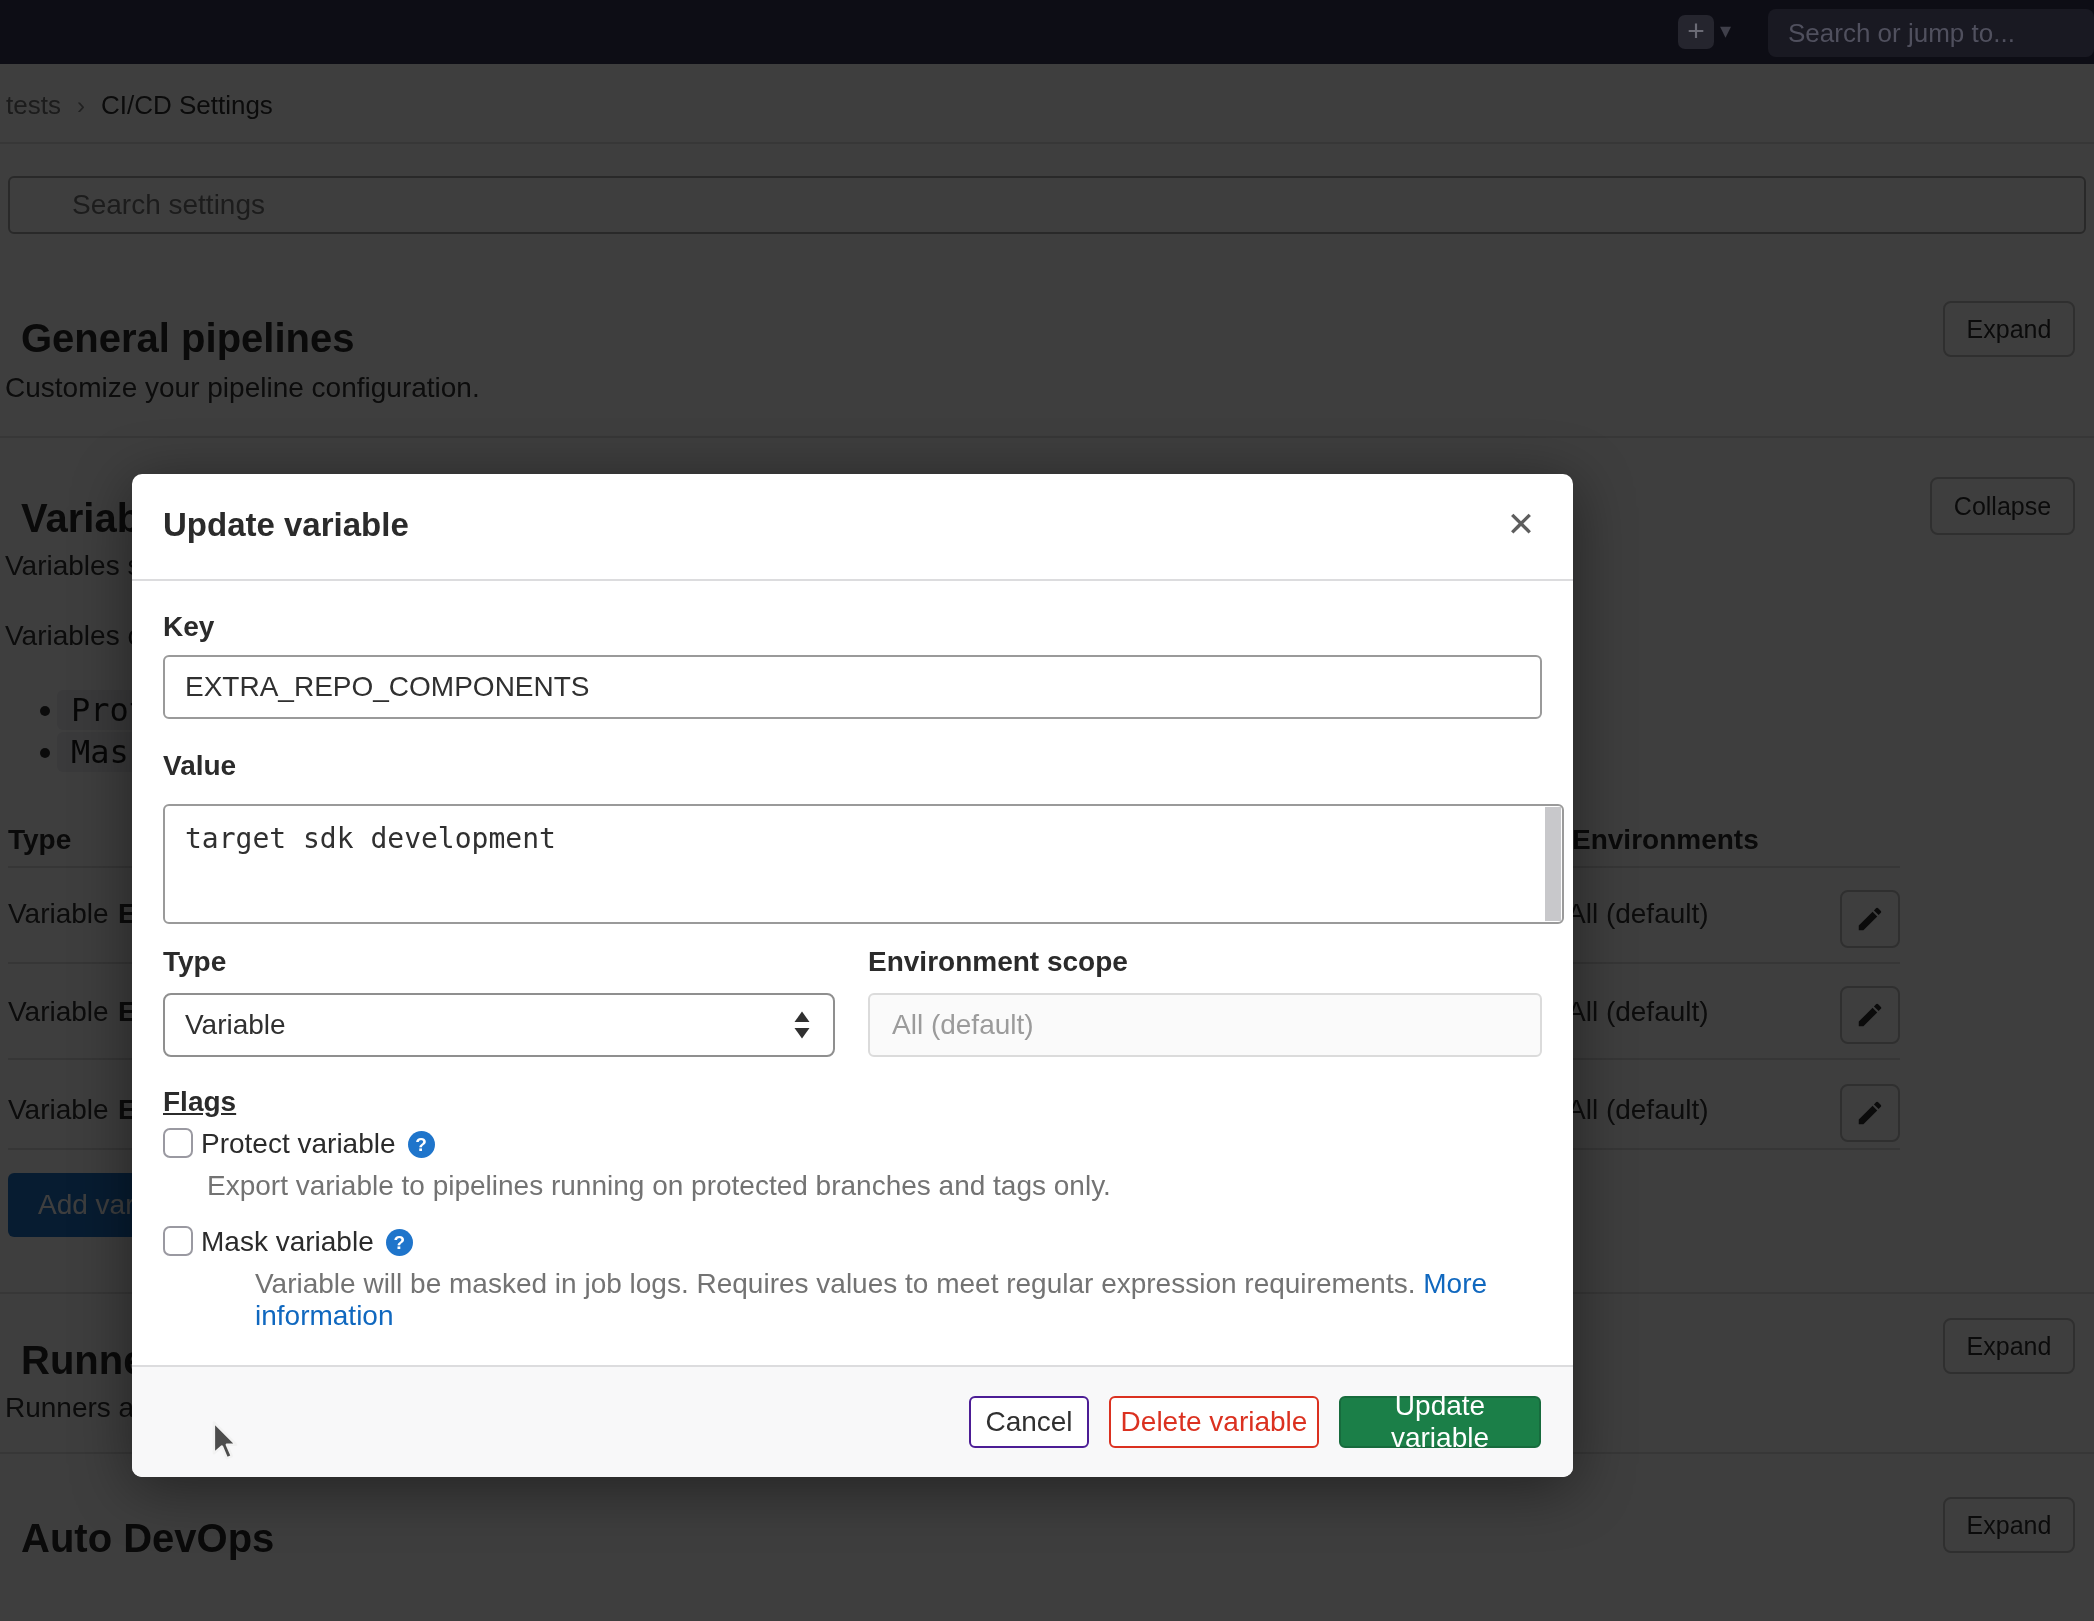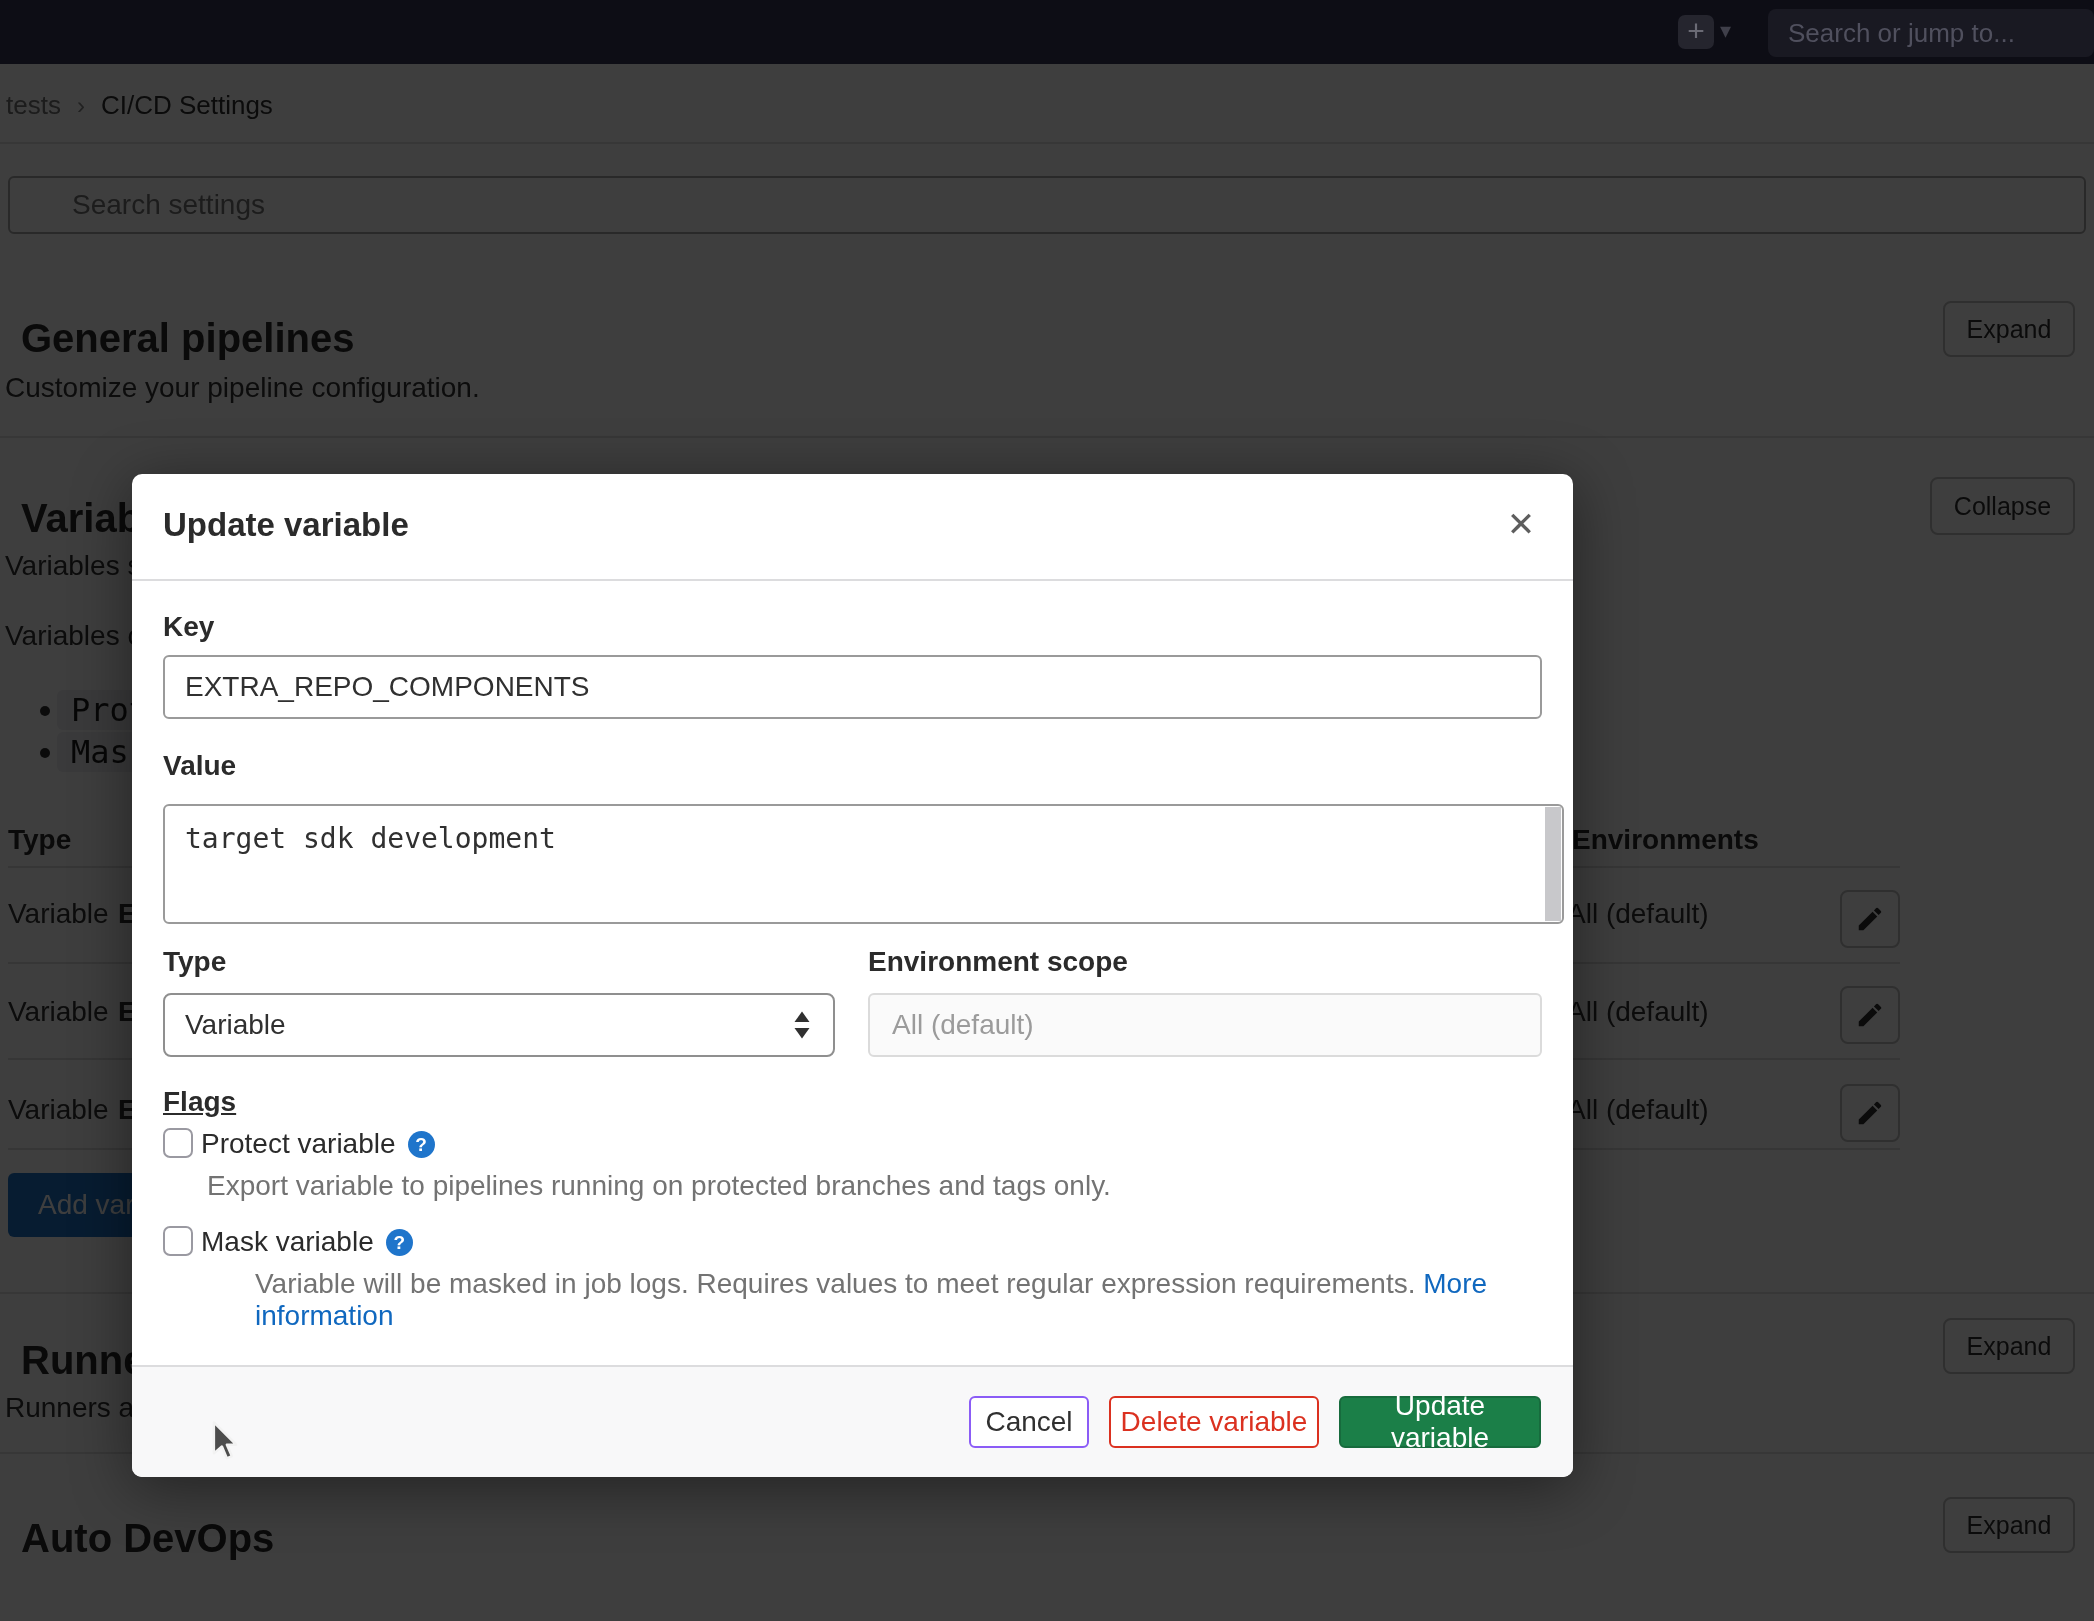--- a/index.html
+++ b/index.html
@@ -79,21 +79,21 @@
             border-radius:7px;background:#fff;}
   .flag-label{position:absolute;left:69px;font-size:28px;color:#2b2b2b;}
   .help-icon{display:inline-block;width:27px;height:27px;border-radius:50%;background:#1f75cb;color:#fff;
              font-size:19px;font-weight:bold;text-align:center;line-height:27px;vertical-align:2px;margin-left:12px;}
   .flag-help{position:absolute;left:75px;font-size:28px;color:#737373;}
   .modal-footer{position:absolute;left:0;bottom:0;width:100%;height:112px;background:#f8f8f9;
                 border-top:2px solid #dcdcde;border-radius:0 0 10px 10px;box-sizing:border-box;
                 display:flex;align-items:center;justify-content:flex-end;gap:20px;padding-right:32px;}
   .btn{height:52px;border-radius:6px;font-size:28px;font-family:"Liberation Sans",sans-serif;
        display:flex;align-items:center;justify-content:center;box-sizing:border-box;cursor:pointer;}
-  .btn-cancel{width:120px;background:#fff;border:2px solid #8b5cf6;color:#303030;}
+  .btn-cancel{width:120px;background:#fff;border:2px solid #4c1d95;color:#303030;}
   .btn-delete{width:210px;background:#fff;border:2px solid #db3120;color:#db3120;}
   .btn-update{width:202px;background:#1b7f48;border:2px solid #176b3d;color:#fff;}
 
   .cursor{position:absolute;left:210px;top:1420px;z-index:30;}
 </style>
 </head>
 <body>
 
 <div class="page">
 

